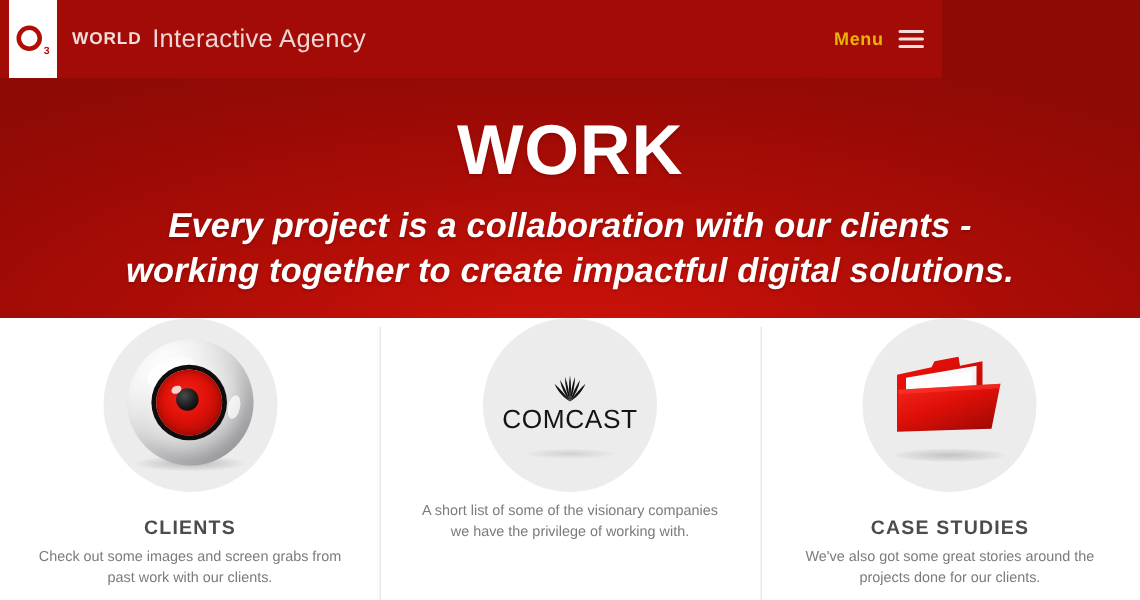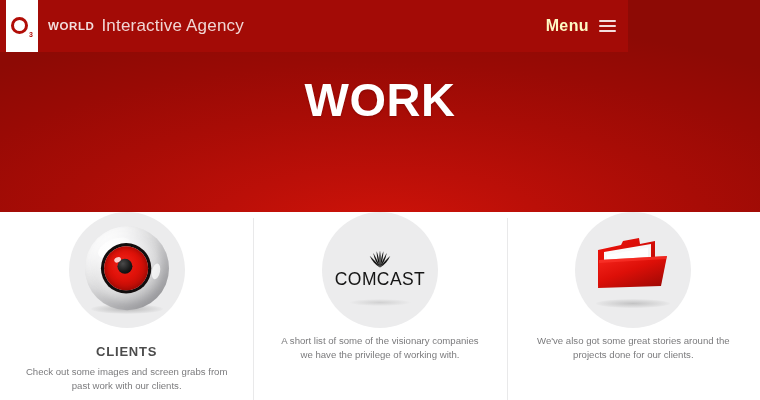--- a/index.html
+++ b/index.html
@@ -93,24 +93,24 @@
     right: 12px;
     top: 0;
     height: 52px;
     display: flex;
     align-items: center;
     gap: 10px;
     cursor: pointer;
   }
   .menu-label {
     font-family: "Liberation Sans Narrow", "Liberation Sans", sans-serif;
-    font-size: 16px;
+    font-size: 12px;
     font-weight: bold;
     letter-spacing: 0.4px;
-    color: #fef9c3;
+    color: #eab308;
   }
   .hamburger {
     width: 17px;
     height: 12px;
     display: flex;
     flex-direction: column;
     justify-content: space-between;
   }
   .hamburger span {
     display: block;
@@ -375,20 +375,21 @@
       <span class="hamburger">
         <span></span>
         <span></span>
         <span></span>
       </span>
     </div>
   </div>
 
   <div class="hero-inner">
     <div class="hero-title">WORK</div>
+    <div class="hero-sub">Every project is a collaboration with our clients - working together to create impactful digital solutions.</div>
   </div>
 
   <div class="cards">
 
     <div class="card">
       <div class="icon-circle">
         <div class="eye-shadow"></div>
         <div class="eyeball">
           <div class="eye-gloss"></div>
           <div class="eye-gloss2"></div>
@@ -447,17 +448,18 @@
 
           <path d="M5 14 L28 9 L30 5 L46 2 L47 8 L62 5 L62 40 L5 50 Z" fill="url(#fbBack)"></path>
 
           <path d="M11 16 L58 8 L58 36 L11 45 Z" fill="url(#fbPaper)"></path>
           <path d="M14 19 L55 11.5 L55 34 L14 42 Z" fill="#ffffff" opacity="0.85"></path>
 
           <path d="M6 24 L74 20 L68 50 L5 52 Z" fill="url(#fbFront)"></path>
           <path d="M6 24 L74 20 L73 23 L6 27 Z" fill="#ff3b31" opacity="0.55"></path>
         </svg>
       </div>
+      <div class="card-title">CASE STUDIES</div>
       <div class="card-desc">We've also got some great stories around the projects done for our clients.</div>
     </div>
 
   </div>
 </div>
 
 </body></html>

